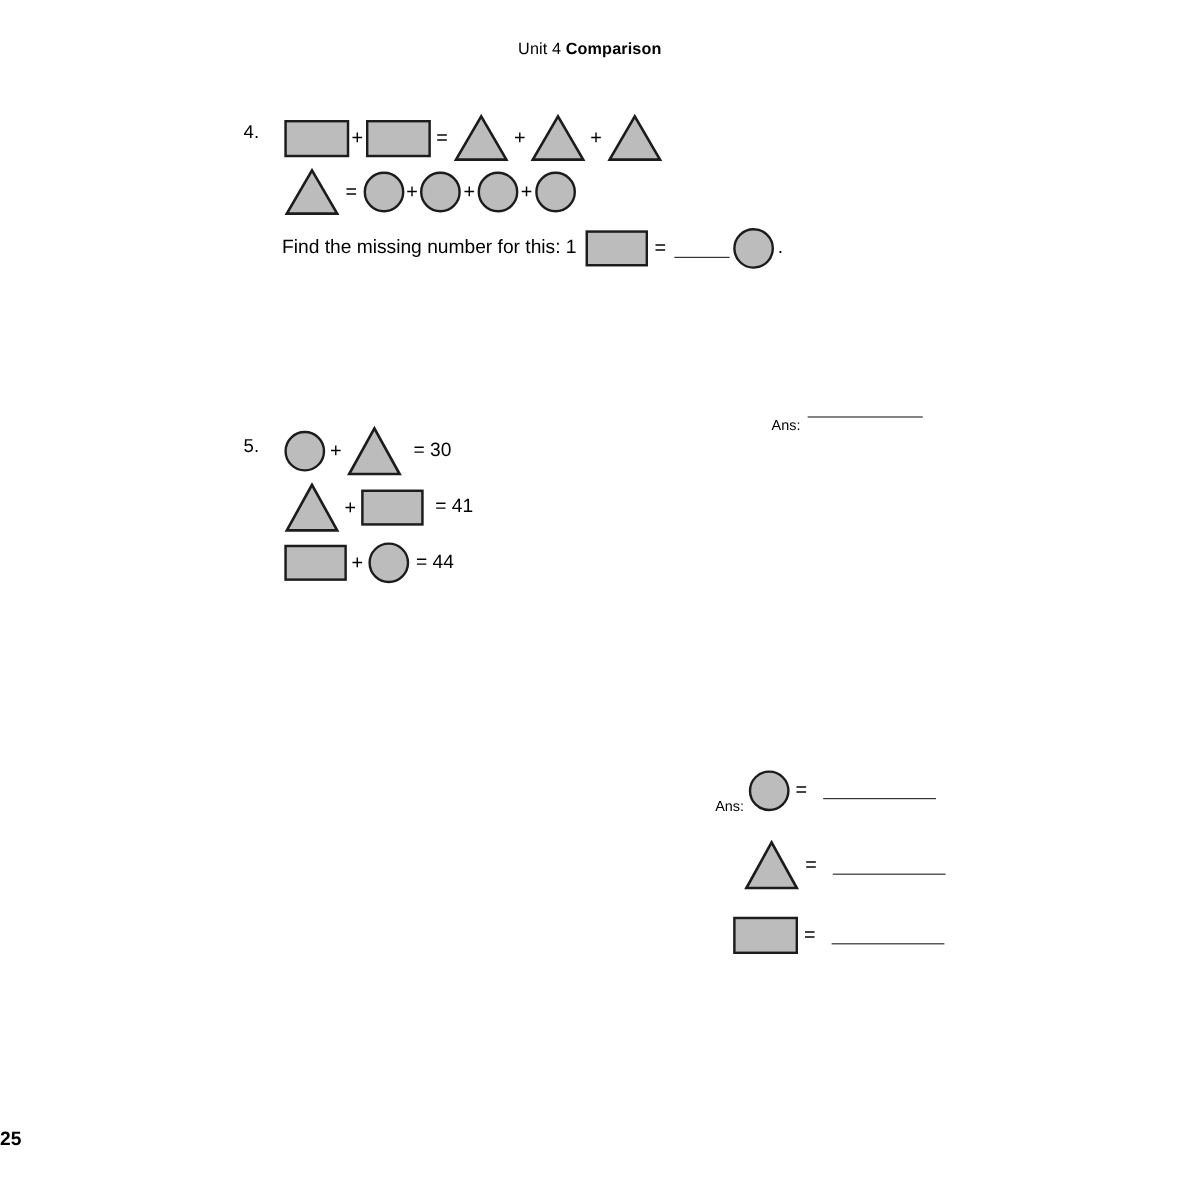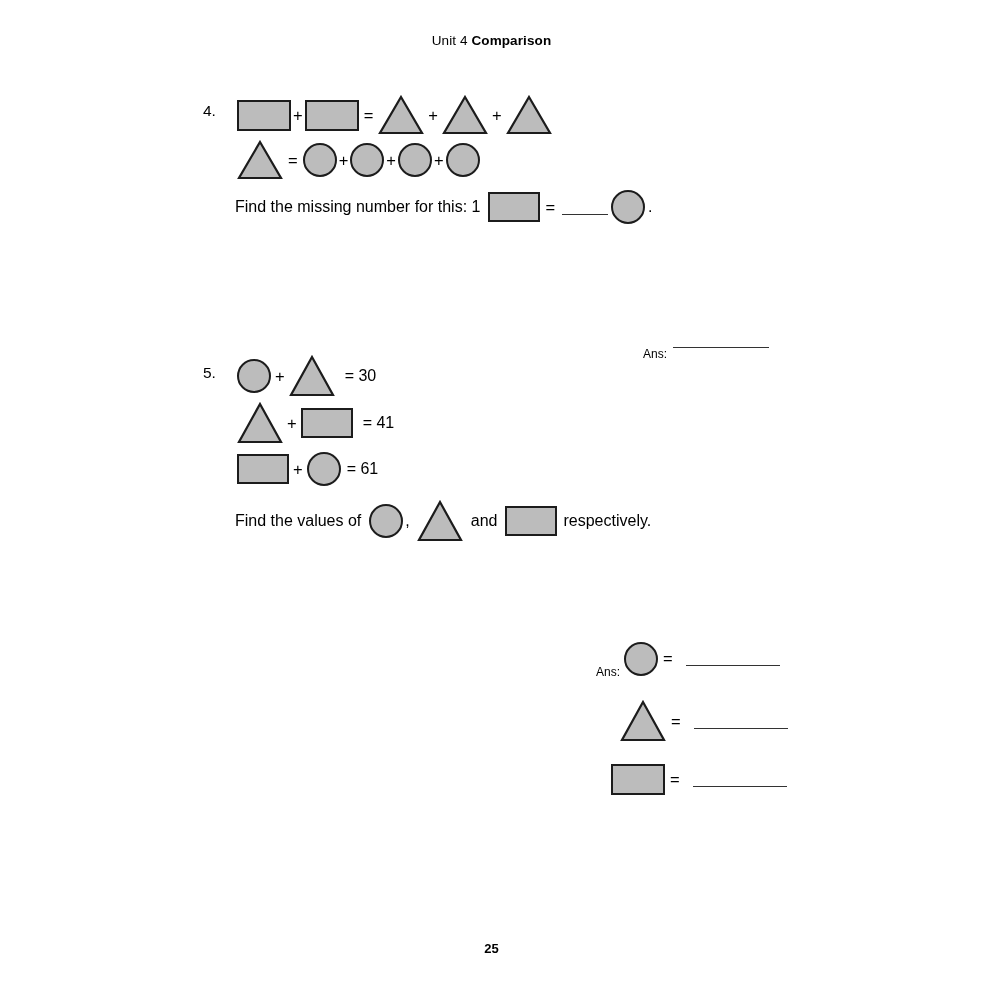--- a/index.html
+++ b/index.html
@@ -36,22 +36,22 @@
   }
   .running-head .rh-unit { font-weight: 400; }
   .running-head .rh-title { font-weight: 700; }
 
   
   .page-number {
     position: absolute;
     top: 941px;
     left: 0;
     width: 983px;
-    text-align: center;
-    font-size: 13px;
+    text-align: left;
+    font-size: 16px;
     font-weight: 700;
   }
 
   
   .row {
     position: absolute;
     display: flex;
     align-items: center;
     white-space: nowrap;
   }
@@ -208,51 +208,37 @@
     </span>
     <span class="op">+</span>
     <span class="shape rect rect-md"></span>
     <span class="txt" style="padding-left:10px;">= 41</span>
   </div>
 
   <div class="row" style="left:237px; top:452px;">
     <span class="shape rect rect-md"></span>
     <span class="op">+</span>
     <span class="shape circ circ-md"></span>
-    <span class="txt" style="padding-left:6px;">= 61</span>
-  </div>
-
-  <div class="row" style="left:235px; top:500px;">
-    <span class="txt">Find the values of</span>
-    <span style="width:8px;"></span>
-    <span class="shape circ circ-md"></span>
-    <span class="txt" style="padding:0 7px 0 2px;">,</span>
+    <span class="txt" style="padding-left:6px;">= 44</span>
+  </div>
+
+
+  <div class="row" style="left:596px; top:638px;">
+    <span class="ans-label" style="padding-right:4px;">Ans:</span>
+    <span class="shape circ circ-md"></span>
+    <span class="eqv">=</span>
+    <span class="blank blank-long"></span>
+  </div>
+
+  <div class="row" style="left:620px; top:700px;">
     <span class="shape tri">
       <svg width="46" height="42" viewBox="0 0 46 42" aria-hidden="true">
         <polygon points="23,2 44,40 2,40" fill="#bcbcbc" stroke="#1c1c1c" stroke-width="2.2" stroke-linejoin="miter"></polygon>
       </svg>
     </span>
-    <span class="txt" style="padding:0 8px;">and</span>
-    <span class="shape rect rect-md"></span>
-    <span class="txt" style="padding-left:6px;">respectively.</span>
-  </div>
-
-  <div class="row" style="left:596px; top:638px;">
-    <span class="ans-label" style="padding-right:4px;">Ans:</span>
-    <span class="shape circ circ-md"></span>
-    <span class="eqv">=</span>
-    <span class="blank blank-long"></span>
-  </div>
-
-  <div class="row" style="left:620px; top:700px;">
-    <span class="shape tri">
-      <svg width="46" height="42" viewBox="0 0 46 42" aria-hidden="true">
-        <polygon points="23,2 44,40 2,40" fill="#bcbcbc" stroke="#1c1c1c" stroke-width="2.2" stroke-linejoin="miter"></polygon>
-      </svg>
-    </span>
     <span class="eqv">=</span>
     <span class="blank blank-long"></span>
   </div>
 
   <div class="row" style="left:611px; top:764px;">
     <span class="shape rect rect-lg"></span>
     <span class="eqv">=</span>
     <span class="blank blank-long"></span>
   </div>
 

